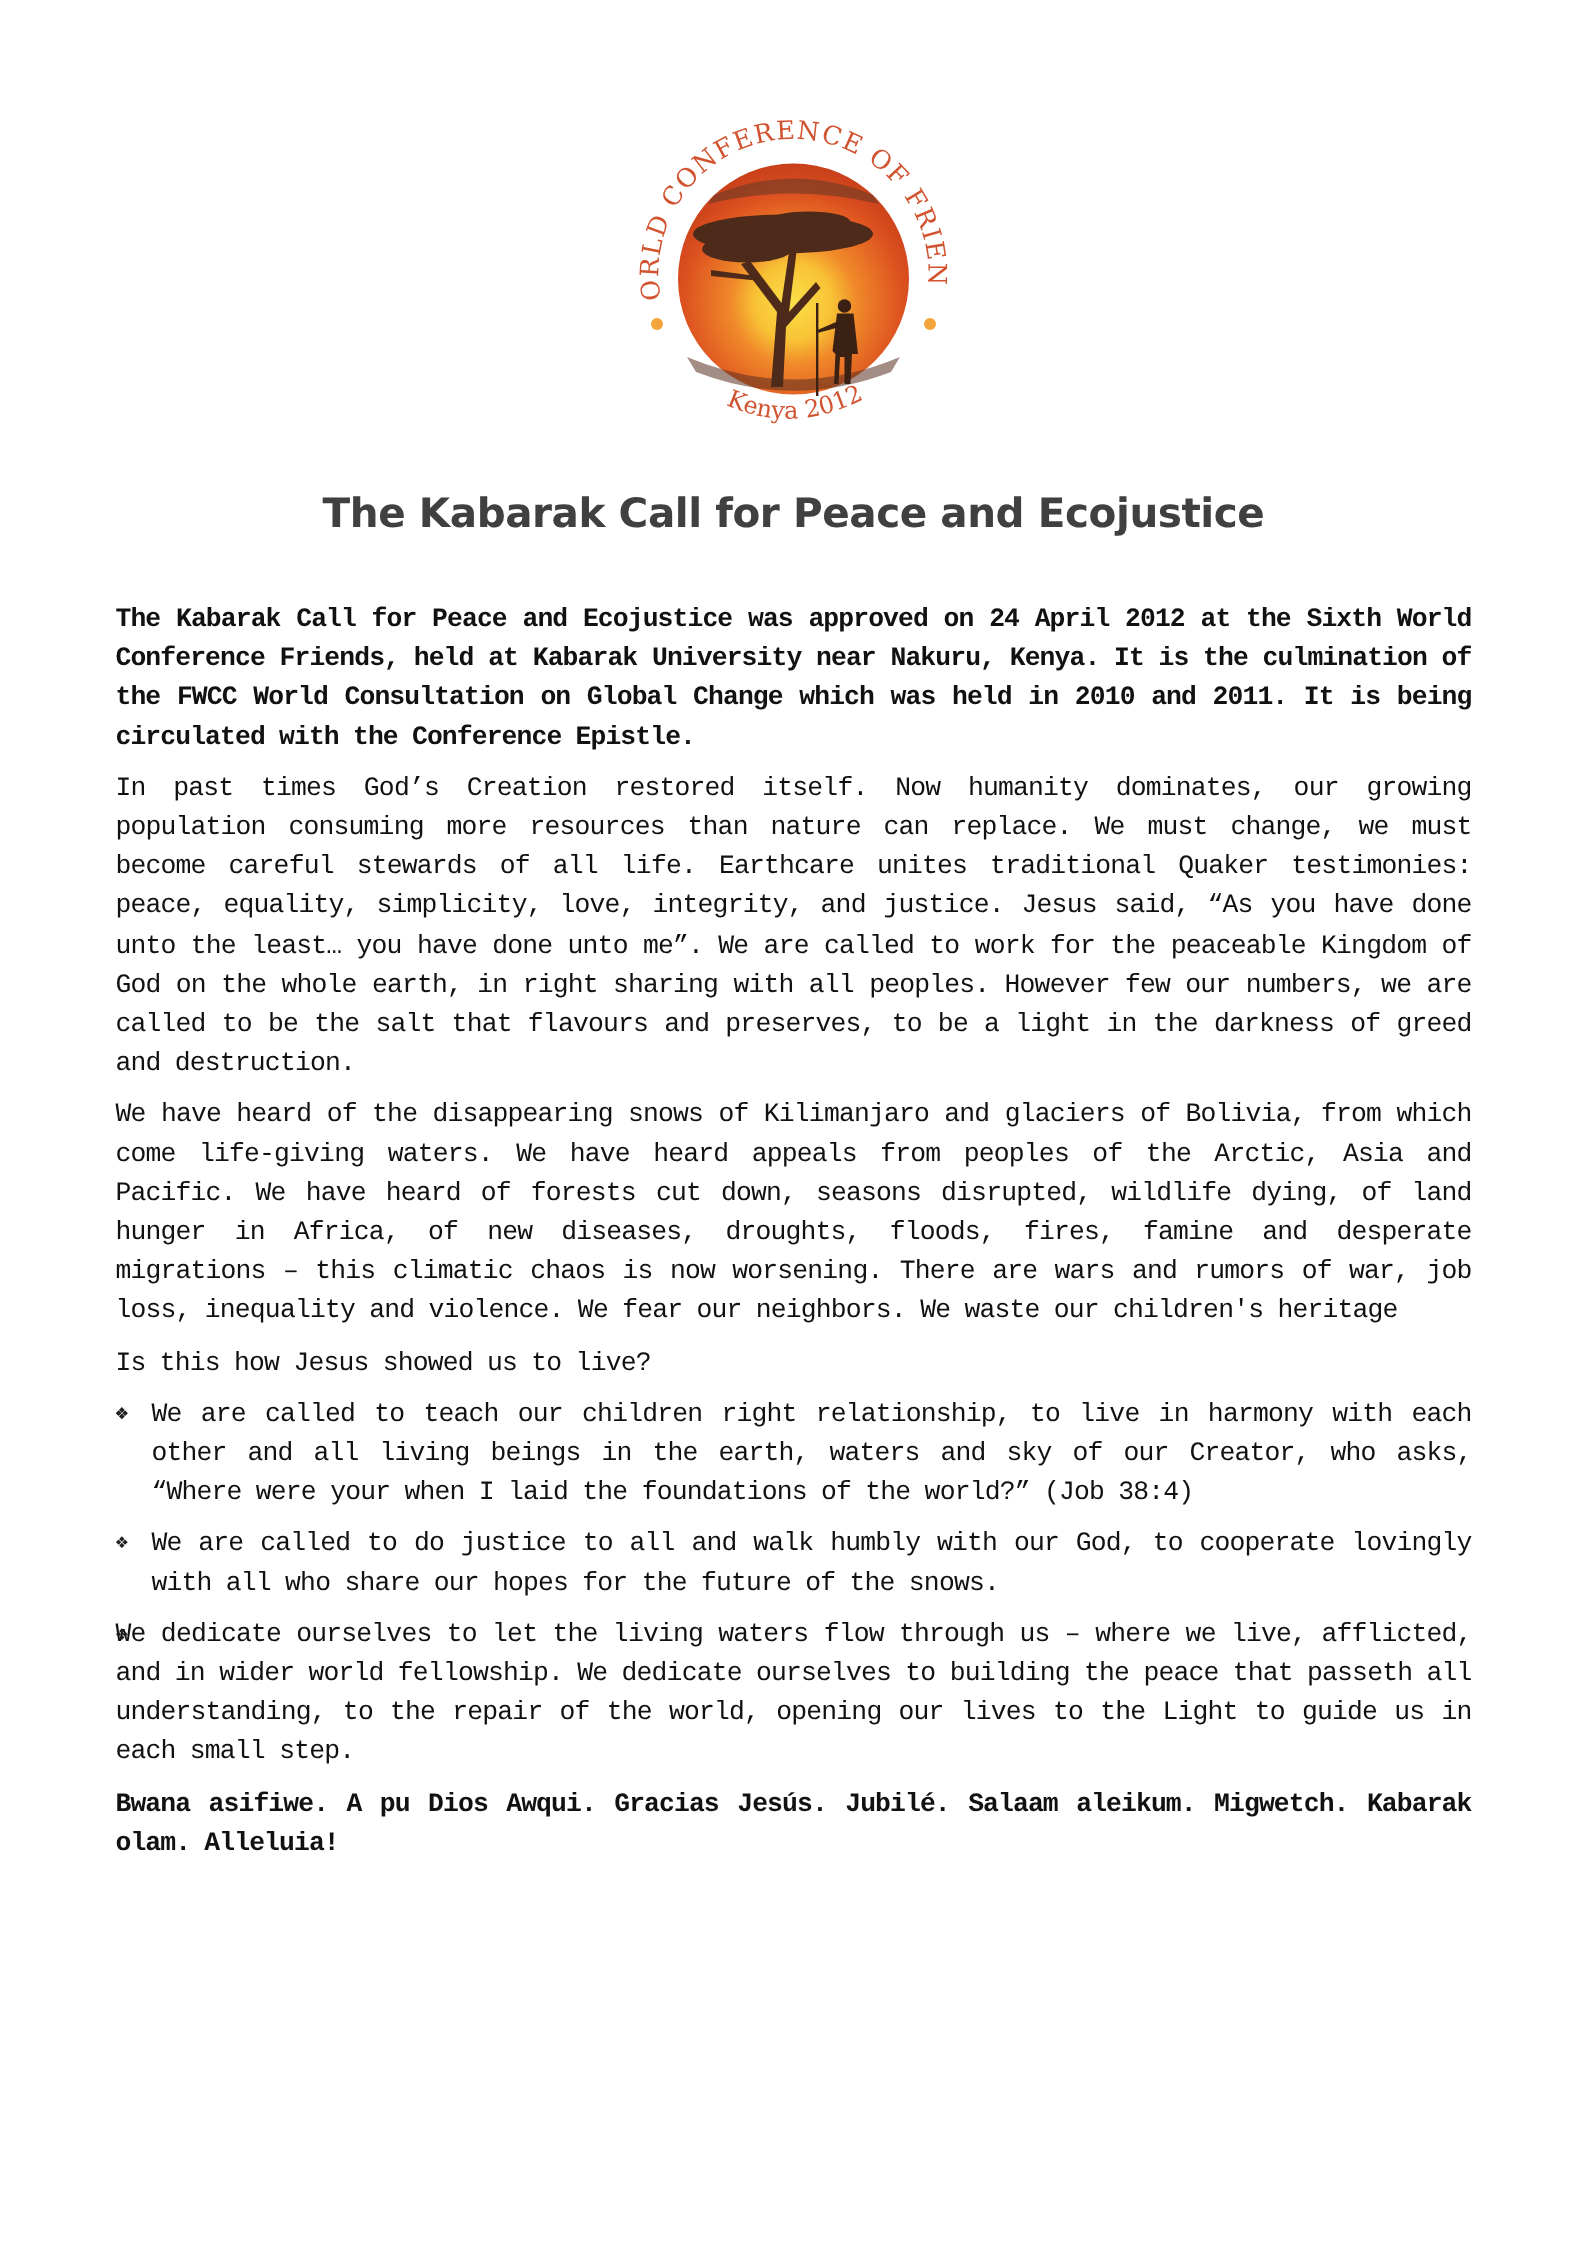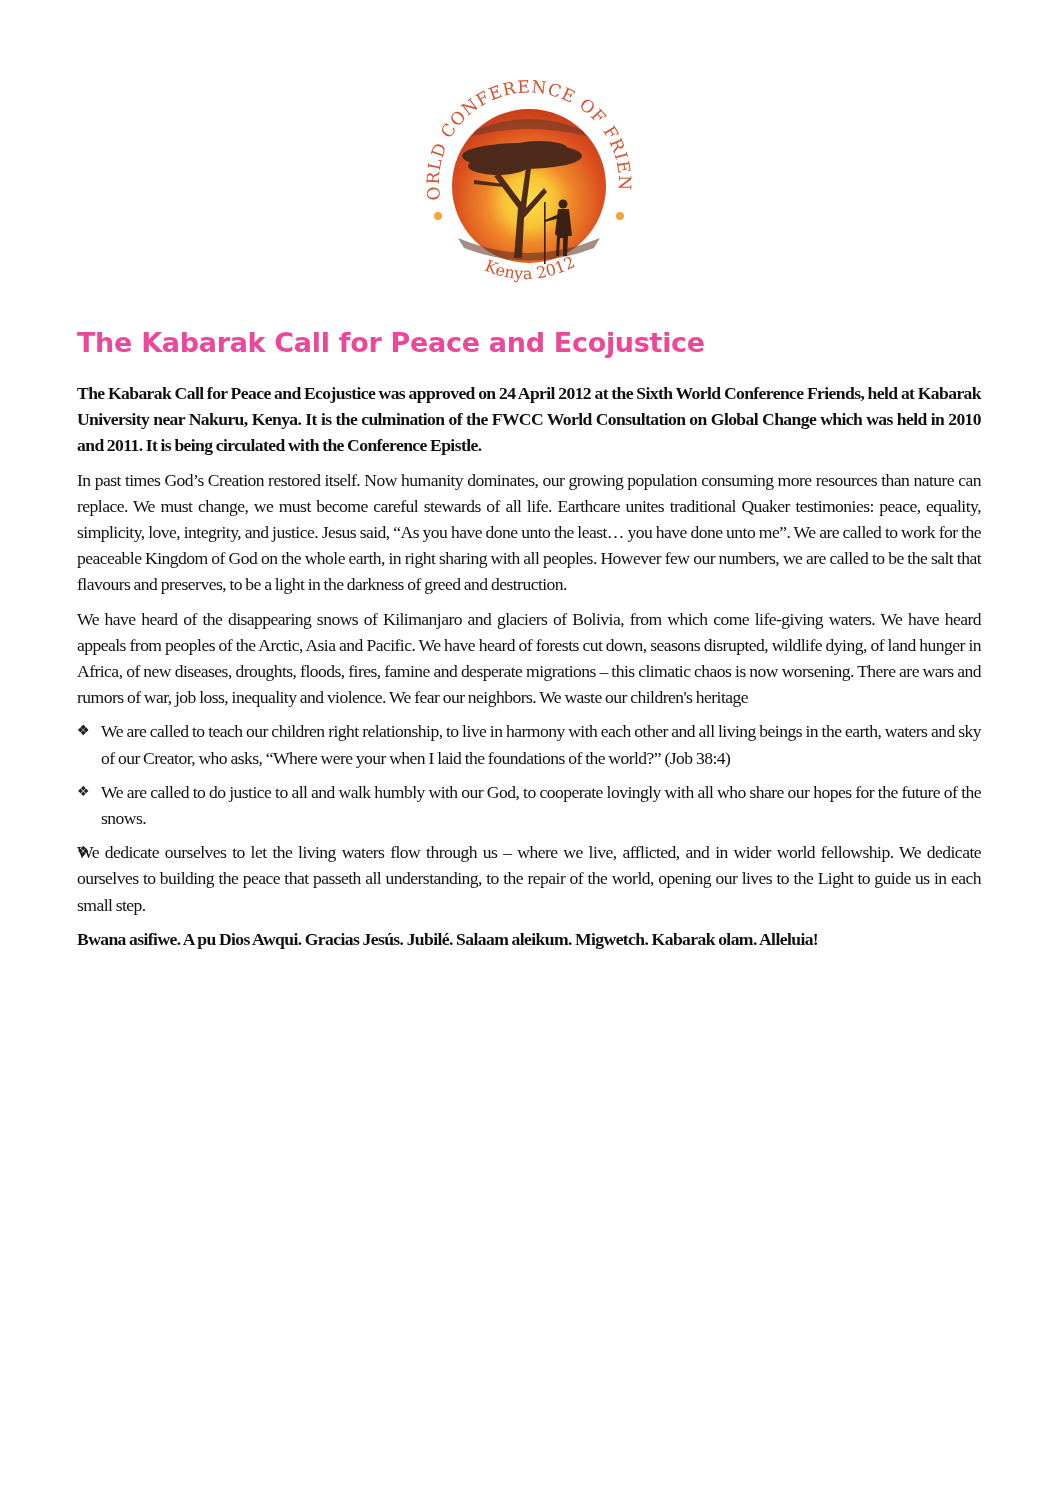--- a/index.html
+++ b/index.html
@@ -27,33 +27,34 @@
       top: 68px;
       width: 230px;
       height: 230px;
     }
     .logo-wrap svg { display: block; }
     .title {
       position: absolute;
       left: 0;
       top: 327px;
       width: 904px;
+      text-align: center;
       font-family: "DejaVu Sans", sans-serif;
       font-weight: bold;
       font-size: 27px;
       letter-spacing: -0.3px;
       margin: 0;
-      color: #ec4899;
+      color: #404040;
     }
     .content {
       position: absolute;
       left: 0;
-      top: 380px;
+      top: 400px;
       width: 904px;
-      font-family: Liberation Serif, serif;
+      font-family: Liberation Mono, monospace;
       font-size: 17.6px;
       line-height: 26.2px;
       letter-spacing: -0.55px;
       word-spacing: -0.5px;
       text-align: justify;
     }
     .content p {
       margin: 0 0 8px 0;
     }
     .bold {
@@ -130,20 +131,21 @@
     </svg>
   </div>
 
   <h1 class="title">The Kabarak Call for Peace and Ecojustice</h1>
 
   <div class="content">
     <p class="bold intro">The Kabarak Call for Peace and Ecojustice was approved on 24 April 2012 at the Sixth World Conference Friends, held at Kabarak University near Nakuru, Kenya. It is the culmination of the FWCC World Consultation on Global Change which was held in 2010 and 2011. It is being circulated with the Conference Epistle.</p>
 
     <p>In past times God’s Creation restored itself. Now humanity dominates, our growing population consuming more resources than nature can replace. We must change, we must become careful stewards of all life. Earthcare unites traditional Quaker testimonies: peace, equality, simplicity, love, integrity, and justice. Jesus said, “As you have done unto the least… you have done unto me”. We are called to work for the peaceable Kingdom of God on the whole earth, in right sharing with all peoples. However few our numbers, we are called to be the salt that flavours and preserves, to be a light in the darkness of greed and destruction.</p>
     <p>We have heard of the disappearing snows of Kilimanjaro and glaciers of Bolivia, from which come life-giving waters. We have heard appeals from peoples of the Arctic, Asia and Pacific. We have heard of forests cut down, seasons disrupted, wildlife dying, of land hunger in Africa, of new diseases, droughts, floods, fires, famine and desperate migrations – this climatic chaos is now worsening. There are wars and rumors of war, job loss, inequality and violence. We fear our neighbors. We waste our children's heritage</p>
+    <p>Is this how Jesus showed us to live?</p>
 
     <ul class="bullets">
       <li>
         <span class="bullet">❖</span>
       </li>
       <li>
         <span class="bullet">❖</span>
         <span>We are called to teach our children right relationship, to live in harmony with each other and all living beings in the earth, waters and sky of our Creator, who asks, “Where were your when I laid the foundations of the world?” (Job 38:4)</span>
       </li>
       <li>

